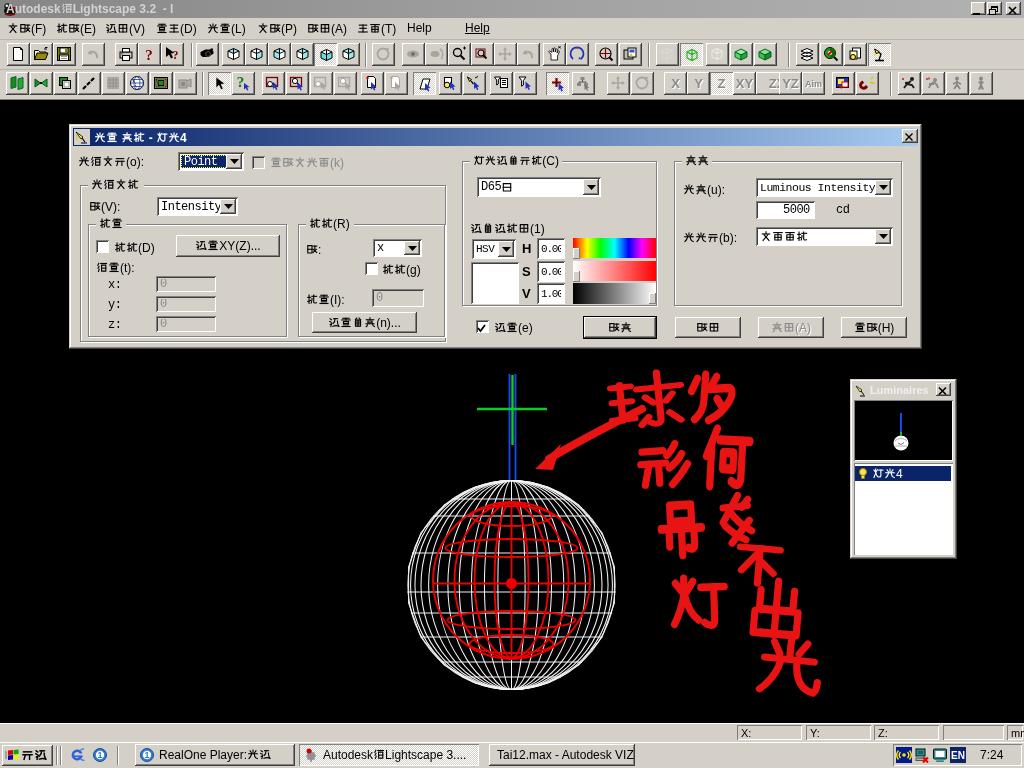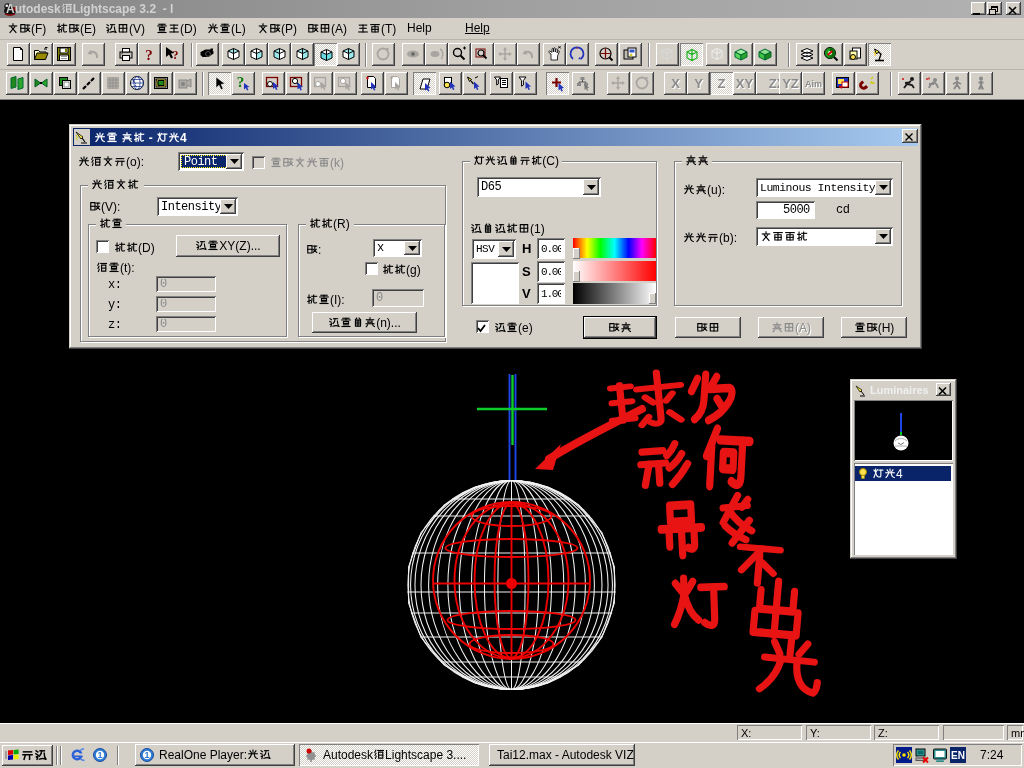--- a/index.html
+++ b/index.html
@@ -1064,21 +1064,21 @@
       <g transform="translate(60.72,0) scale(1.056)">
         <path d="M2.2,1 V9"></path>
         <path d="M1,3.2 H3.6"></path>
         <path d="M1,7.2 L3.6,6.2"></path>
         <path d="M4.8,2.2 H9.4"></path>
         <path d="M6.6,1 V7.4 C6.6,8.8 7.6,8.8 9.2,8.2"></path>
         <path d="M5,4.2 C5,6.2 4.8,7.4 4.2,8.6"></path>
       </g>
     </svg>(C)</div>
 <div style="position:absolute;left:477px;top:177px;width:124px;height:20px;background:#fff;box-shadow:inset 1px 1px 0 #808080,inset -1px -1px 0 #ffffff,inset 2px 2px 0 #404040;"></div>
-<div style="position:absolute;left:481px;top:180px;width:104px;height:14px;display:flex;align-items:flex-start;color:#000;font-size:12px;white-space:nowrap;overflow:hidden;flex-direction:column;">
+<div style="position:absolute;left:481px;top:180px;width:104px;height:14px;display:flex;align-items:flex-end;color:#000;font-size:12px;white-space:nowrap;overflow:hidden;">
     <span class="mo">D65</span>
     <svg width="12" height="12" viewBox="0 0 12 12" style="vertical-align:-1px" fill="none" stroke="#000" stroke-width="1.05" stroke-linecap="square">
       <g transform="translate(0.72,0) scale(1.056)">
         <path d="M1.5,1.5 H8.5 V8.5 H1.5 Z"></path>
         <path d="M1.5,5 H8.5"></path>
       </g>
     </svg>
   </div>
 <div style="position:absolute;left:583px;top:179px;width:16px;height:16px;background:#d4d0c8;box-shadow:inset -1px -1px 0 #404040,inset 1px 1px 0 #ffffff,inset -2px -2px 0 #808080;display:flex;align-items:center;justify-content:center;">
     <svg width="9" height="5">

